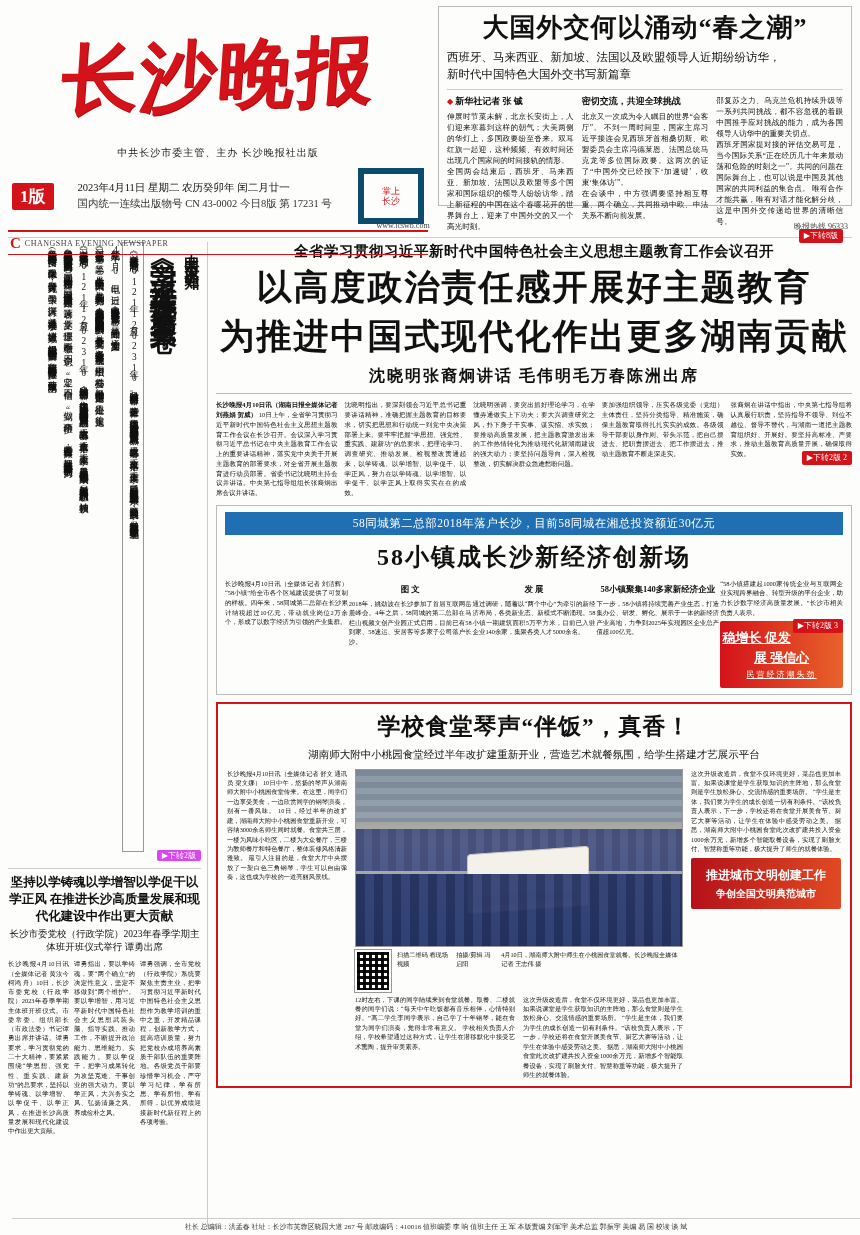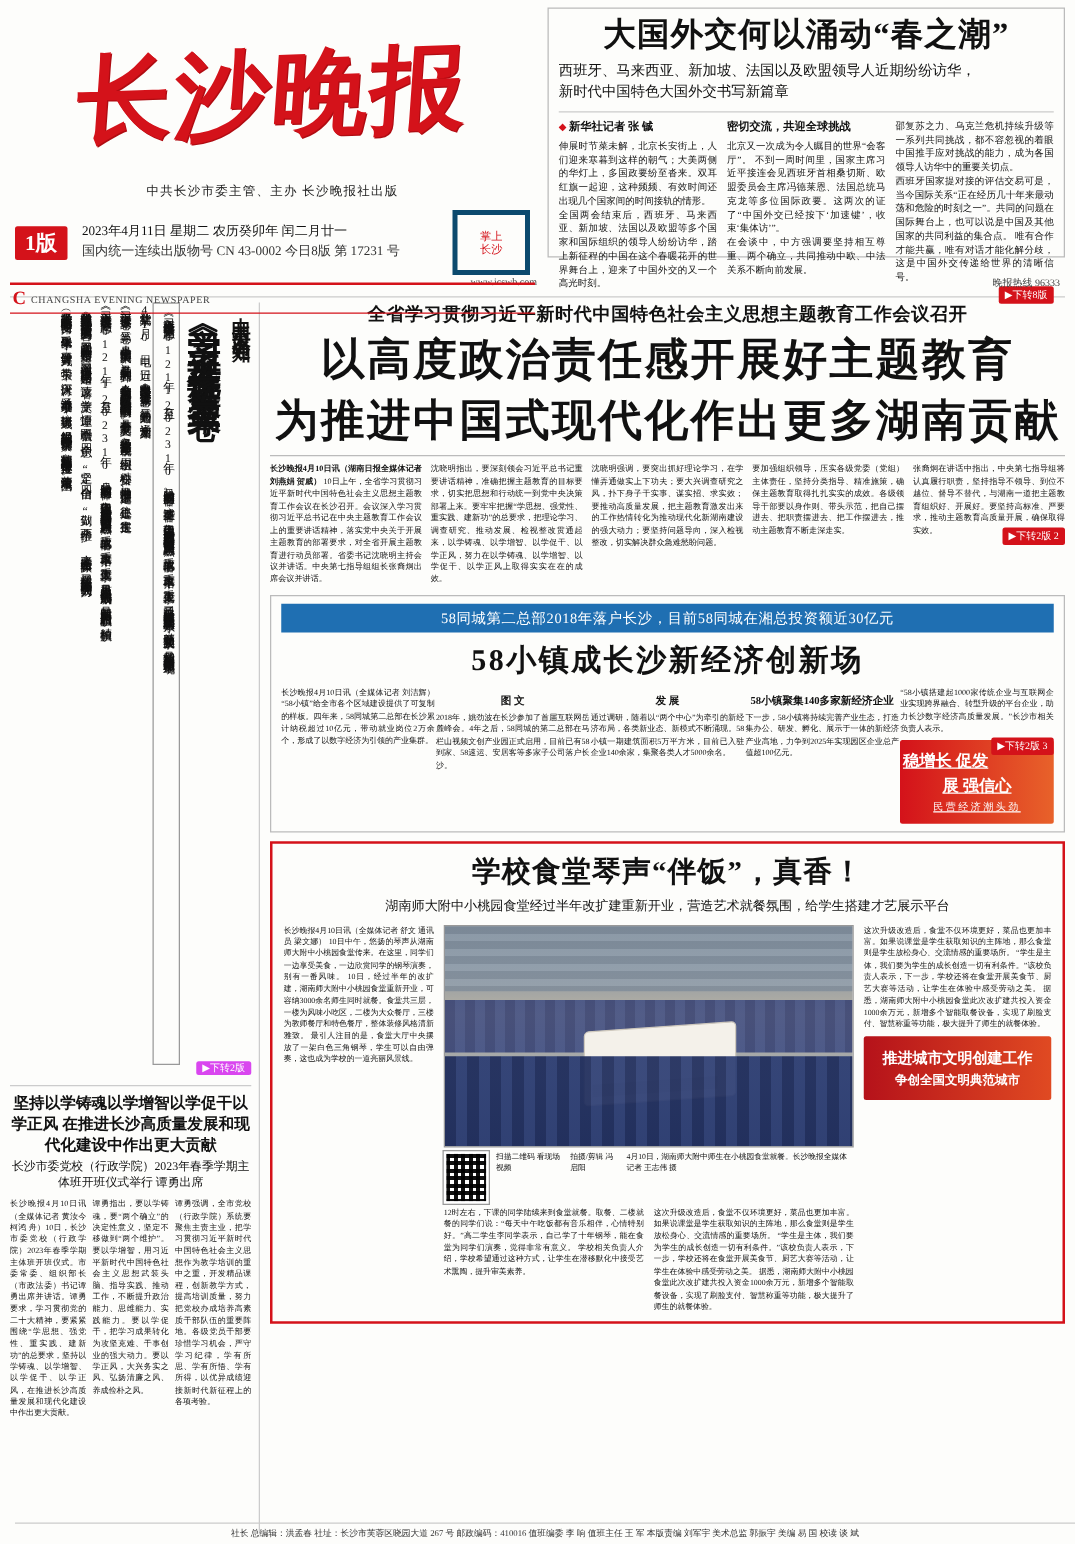--- a/index.html
+++ b/index.html
@@ -18,27 +18,27 @@
     font-family:"Liberation Serif",serif;
     font-size:76px;font-weight:bold;color:#d4121a;letter-spacing:2px;
     transform:skewX(-6deg) rotate(-2deg);
     text-shadow:1px 1px 0 #b00c12;
     white-space:nowrap;
   }
   .mast-sub{text-align:center;font-size:10px;color:#222;margin-top:6px;letter-spacing:1px;}
   .mast-info{display:flex;align-items:center;margin-top:8px;padding:0 4px;}
   .issue-badge{
     background:#d4121a;color:#fff;font-size:17px;font-weight:bold;
-    padding:2px 8px;border-radius:2px;margin-right:12px;white-space:nowrap;
+    padding:2px 8px;border-radius:2px;margin-right:24px;white-space:nowrap;
   }
   .mast-dateblock{font-size:10.5px;line-height:1.5;flex:1;}
   .mast-date{white-space:nowrap;}
   .mast-code{white-space:nowrap;color:#333;}
   .mast-wechat{
-    width:52px;height:40px;border:4px solid #0c4a6e;color:#d4121a;
+    width:52px;height:40px;border:6px solid #0c4a6e;color:#d4121a;
     font-size:9px;line-height:1.15;text-align:center;padding:2px 1px;margin-left:4px;
     display:flex;flex-direction:column;align-items:center;justify-content:center;
   }
   .mast-bottombar{
     margin-top:6px;border-top:2px solid #d4121a;border-bottom:1px solid #d4121a;
     display:flex;align-items:center;height:22px;font-size:9px;color:#333;
   }
   .ce-mark{color:#d4121a;font-size:15px;font-weight:bold;margin:0 4px 0 2px;}
   .ce-en{font-size:8px;letter-spacing:.5px;color:#444;}
 
@@ -255,20 +255,21 @@
           <div class="ll-col">谭勇强调，全市党校（行政学院）系统要聚焦主责主业，把学习贯彻习近平新时代中国特色社会主义思想作为教学培训的重中之重，开发精品课程，创新教学方式，提高培训质量，努力把党校办成培养高素质干部队伍的重要阵地。各级党员干部要珍惜学习机会，严守学习纪律，学有所思、学有所悟、学有所得，以优异成绩迎接新时代新征程上的各项考验。</div>
         </div>
       </div>
     </div>
 
     <div class="col-right">
 
       <div class="lead-kicker">全省学习贯彻习近平新时代中国特色社会主义思想主题教育工作会议召开</div>
       <div class="lead-h1">以高度政治责任感开展好主题教育</div>
       <div class="lead-h1">为推进中国式现代化作出更多湖南贡献</div>
+      <div class="lead-h2">沈晓明张裔炯讲话  毛伟明毛万春陈洲出席</div>
       <div class="lead-rule"></div>
 
       <div class="lead-cols">
         <div class="lead-col">
           <span class="byline">长沙晚报4月10日讯（湖南日报全媒体记者 刘燕娟 贺威）</span>
           <span>10日上午，全省学习贯彻习近平新时代中国特色社会主义思想主题教育工作会议在长沙召开。会议深入学习贯彻习近平总书记在中央主题教育工作会议上的重要讲话精神，落实党中央关于开展主题教育的部署要求，对全省开展主题教育进行动员部署。省委书记沈晓明主持会议并讲话。中央第七指导组组长张裔炯出席会议并讲话。</span>
         </div>
         <div class="lead-col">沈晓明指出，要深刻领会习近平总书记重要讲话精神，准确把握主题教育的目标要求，切实把思想和行动统一到党中央决策部署上来。要牢牢把握“学思想、强党性、重实践、建新功”的总要求，把理论学习、调查研究、推动发展、检视整改贯通起来，以学铸魂、以学增智、以学促干、以学正风，努力在以学铸魂、以学增智、以学促干、以学正风上取得实实在在的成效。</div>
         <div class="lead-col">沈晓明强调，要突出抓好理论学习，在学懂弄通做实上下功夫；要大兴调查研究之风，扑下身子干实事、谋实招、求实效；要推动高质量发展，把主题教育激发出来的工作热情转化为推动现代化新湖南建设的强大动力；要坚持问题导向，深入检视整改，切实解决群众急难愁盼问题。</div>
         <div class="lead-col">要加强组织领导，压实各级党委（党组）主体责任，坚持分类指导、精准施策，确保主题教育取得扎扎实实的成效。各级领导干部要以身作则、带头示范，把自己摆进去、把职责摆进去、把工作摆进去，推动主题教育不断走深走实。</div>

